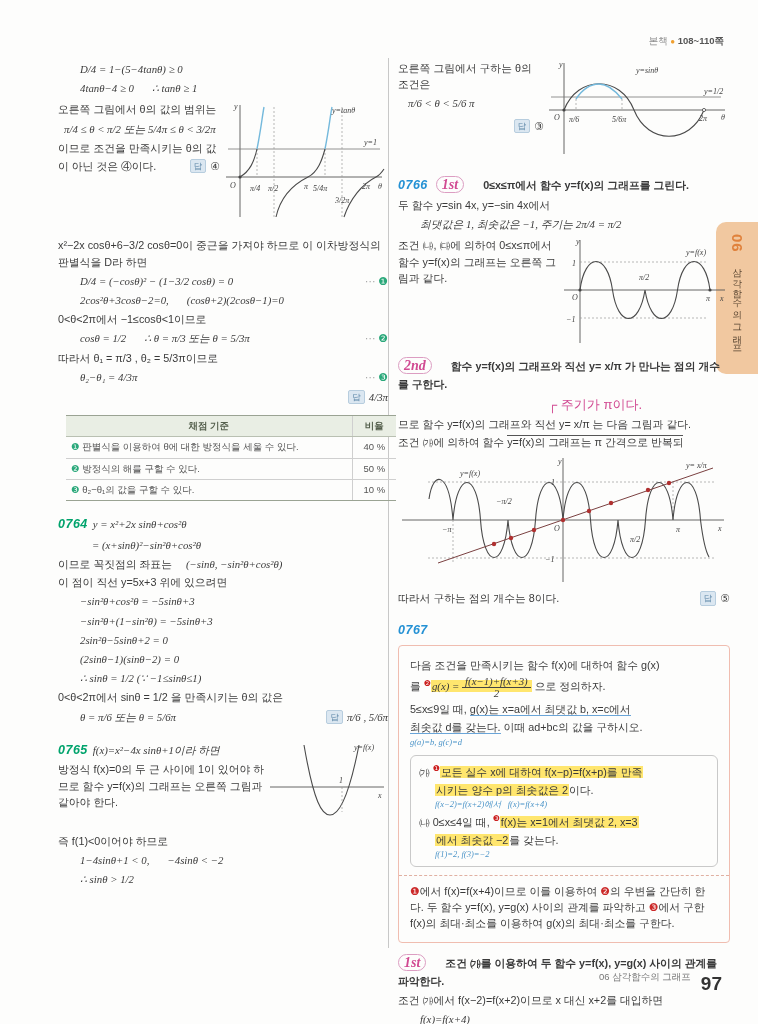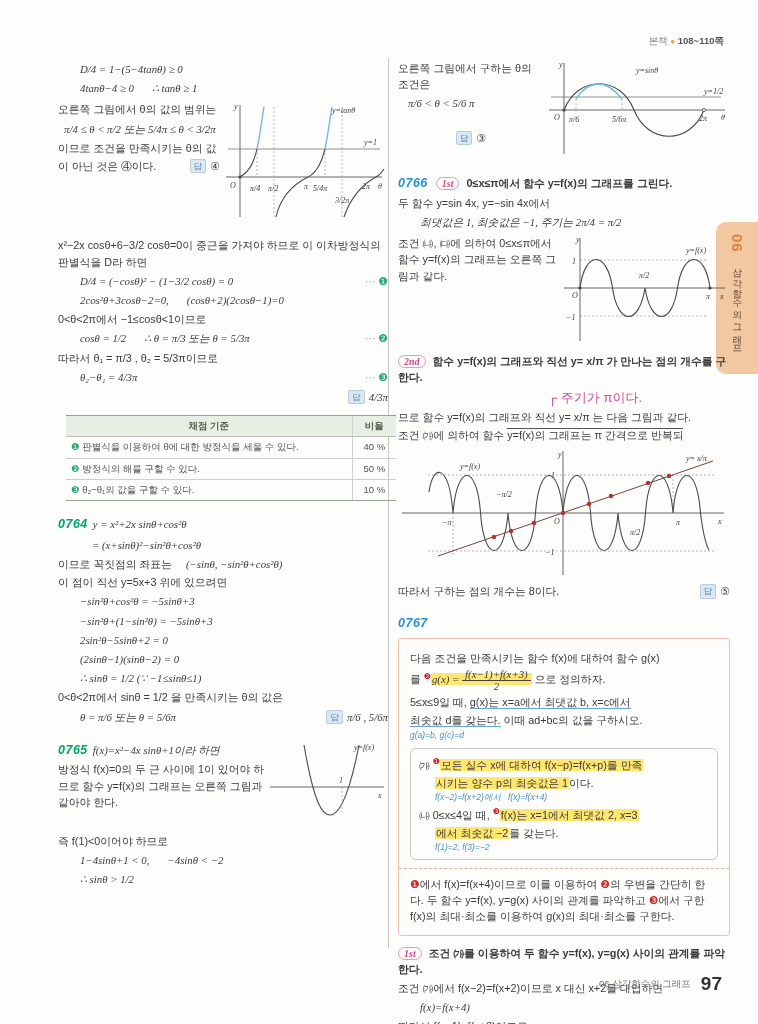--- a/index.html
+++ b/index.html
@@ -23,39 +23,39 @@
 .step{float:right;color:#aaa;font-style:normal}
 .cg{color:#2aa87a;font-style:normal}
 .cr{color:#cc2a2a;font-style:normal}
 .ansline{text-align:right;margin:4px 0}
 .badge-ans{display:inline-block;background:#dbe7f1;border:1px solid #b7cdde;color:#5e87a8;font-size:8.5px;line-height:1.2;padding:1px 3px;border-radius:2px;vertical-align:1px;margin-right:4px}
 .tbl{width:100%;border-collapse:collapse;font-size:9.5px;margin:10px 0 6px 8px}
 .tbl th{background:#e9eee4;border-top:1.4px solid #9aa393;border-bottom:1px solid #b9c0b2;padding:3px 4px;color:#55604d;font-weight:bold}
 .tbl td{border-bottom:1px solid #cfcfcf;padding:3px 5px;color:#555}
 .tbl tr:last-child td{border-bottom:1.4px solid #9aa393}
 .tbl .ratio{border-left:1px solid #cfcfcf;text-align:center;width:44px}
-.badge-step{color:#d14a92;border:1px solid #dc9dc2;border-radius:9px;padding:0 5px;font-size:10px;font-weight:bold;font-style:italic;font-family:"Liberation Serif",serif;margin-right:4px;white-space:nowrap}
+.badge-step{color:#d14a92;border:1px solid #dc9dc2;border-radius:9px;padding:0 5px;font-size:14px;font-weight:bold;font-style:italic;font-family:"Liberation Serif",serif;margin-right:16px;white-space:nowrap}
 .bold{font-weight:bold}
 .hl{background:#ffe66e;padding:0 1px}
 .ulb{border-bottom:1.6px solid #6aa5d8}
-.blue{color:#4b94c8;font-size:8.5px;font-family:Liberation Sans, sans-serif;font-style:italic;margin-top:-2px}
+.blue{color:#4b94c8;font-size:8.5px;font-family:Liberation Serif, serif;font-style:italic;margin-top:-2px}
 .rmark{color:#cc2020;font-size:8px;vertical-align:super;font-style:normal}
 .ovl{border-top:1px solid #555}
 .qbox{border:1.6px solid #f0bdb0;border-radius:4px;padding:9px 11px;margin-top:6px}
 .ibox{border:1px solid #c9c9c9;border-radius:6px;padding:5px 8px;margin:7px 0 2px 0}
 .dash{border-top:1px dashed #e0b0a2;margin:8px -11px 7px -11px}
 .row{display:flex;align-items:flex-start}
 .row .txt{flex:1}
 .frac{display:inline-block;text-align:center;vertical-align:middle;line-height:1.05}
 .frac .num{display:block;border-bottom:1px solid #444;padding:0 3px}
 .frac .den{display:block}
 .tab{position:absolute;right:0;top:222px;width:42px;height:152px;background:#f1c8a0;border-radius:10px 0 0 10px;display:flex;flex-direction:column;align-items:center;padding-top:12px}
 .tab .tnum{writing-mode:vertical-rl;font-weight:bold;font-size:15px;color:#e0823c;letter-spacing:1px}
 .tab .ttitle{writing-mode:vertical-rl;font-size:9.5px;color:#5a4632;margin-top:8px;letter-spacing:1px}
-.footer{position:absolute;bottom:26px;right:36px;display:flex;align-items:center;gap:10px}
+.footer{position:absolute;bottom:26px;right:36px;display:flex;align-items:flex-start;gap:10px}
 .fchap{font-size:9.5px;color:#777}
 .fpage{font-size:19px;font-weight:bold;color:#333}
 svg{display:block}
 svg text{font-family:"Liberation Serif",serif;font-style:italic;font-size:8px;fill:#444}
 .crv{fill:none;stroke:#4a4a4a;stroke-width:1.1}
 .crvb{fill:none;stroke:#74b9dc;stroke-width:1.4}
 .ax{stroke:#555;stroke-width:.9}
 .dot{stroke:#999;stroke-width:.7;stroke-dasharray:2,2}
 .thin{stroke:#777;stroke-width:.8}
 .lineq{stroke:#7a4040;stroke-width:1}
@@ -201,21 +201,21 @@
   </div>
 </div>
 
 <div class="col col-r">
 
   <div>
     <div class="row">
       <div class="txt">
         <p><span>오른쪽 그림에서 구하는 θ의 조건은</span></p>
         <div class="math" style="padding-left:10px">π/6 &lt; θ &lt; 5/6 π</div>
-        <div class="ansline" style="text-align:center;margin-top:18px">
+        <div class="ansline" style="margin-top:6px">
           <span class="badge-ans">답</span><span>③</span>
         </div>
       </div>
       <svg width="186" height="102" viewBox="0 0 186 102">
         <line class="ax" x1="20" y1="96" x2="20" y2="5"></line>
         <line class="ax" x1="5" y1="52" x2="181" y2="52"></line>
         <line class="thin" x1="7" y1="39" x2="177" y2="39"></line>
         <path class="crv" d="M20,52 C34,17 76,17 90,52 C104,87 146,87 160,52"></path>
         <path class="crvb" d="M32,41 C40,29 49,26 55,26 C62,26 70,31 78,41"></path>
         <line class="dot" x1="32" y1="41" x2="32" y2="52"></line>
@@ -303,21 +303,21 @@
   <div class="sec">
     <p><span class="pnum pn-b">0767</span></p>
     <div class="qbox">
       <p><span>다음 조건을 만족시키는 함수 f(x)에 대하여 함수 g(x)</span></p>
       <p><span>를 </span><sup class="rmark">❷</sup><span class="hl m"><span>g(x) = </span><span class="frac"><span class="num">f(x−1)+f(x+3)</span><span class="den">2</span></span></span><span> 으로 정의하자.</span></p>
       <p><span>5≤x≤9일 때, </span><span class="ulb">g(x)는 x=a에서 최댓값 b, x=c에서</span></p>
       <p><span class="ulb">최솟값 d를 갖는다.</span><span> 이때 ad+bc의 값을 구하시오.</span></p>
       <div class="blue">g(a)=b, g(c)=d</div>
       <div class="ibox">
         <p><span>㈎</span> <sup class="rmark">❶</sup><span class="hl">모든 실수 x에 대하여 f(x−p)=f(x+p)를 만족</span></p>
-        <p style="padding-left:16px"><span class="hl">시키는 양수 p의 최솟값은 1</span><span>이다.</span></p>
+        <p style="padding-left:16px"><span class="hl">시키는 양수 p의 최솟값은 2</span><span>이다.</span></p>
         <div class="blue" style="padding-left:16px"><span>f(x−2)=f(x+2)에서</span>&nbsp;&nbsp;&nbsp;<span>f(x)=f(x+4)</span></div>
         <p><span>㈏</span> <span>0≤x≤4일 때, </span><sup class="rmark">❸</sup><span class="hl">f(x)는 x=1에서 최댓값 2, x=3</span></p>
         <p style="padding-left:16px"><span class="hl">에서 최솟값 −2</span><span>를 갖는다.</span></p>
         <div class="blue" style="padding-left:16px">f(1)=2, f(3)=−2</div>
       </div>
       <div class="dash"></div>
       <p>
         <span class="cr">❶</span><span>에서 f(x)=f(x+4)이므로 이를 이용하여 </span><span class="cr">❷</span><span>의 우변을 간단히 한다. 두 함수 y=f(x), y=g(x) 사이의 관계를 파악하고 </span><span class="cr">❸</span><span>에서 구한 f(x)의 최대·최소를 이용하여 g(x)의 최대·최소를 구한다.</span>
       </p>
     </div>

